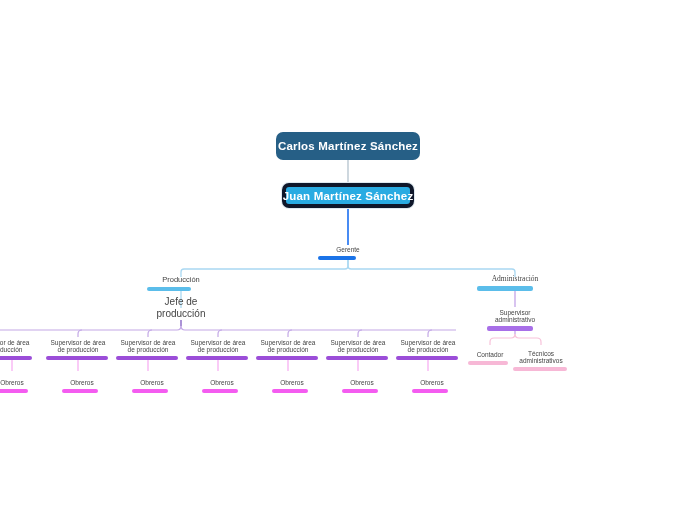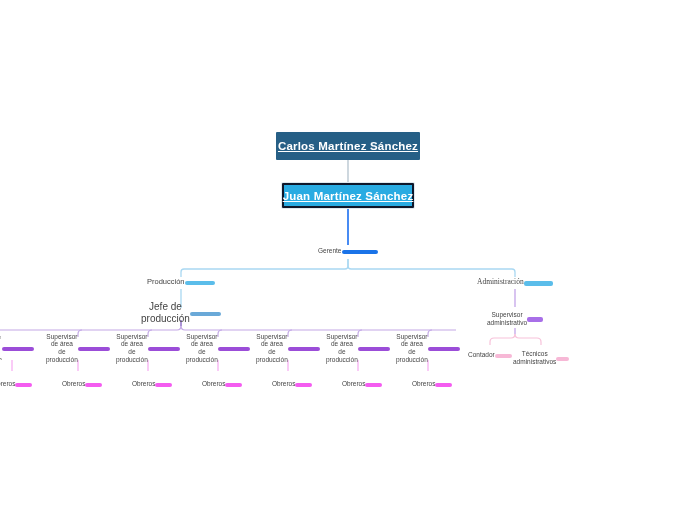--- a/index.html
+++ b/index.html
@@ -33,47 +33,45 @@
   }
 
   
   .node {
     position: absolute;
     box-sizing: border-box;
   }
 
   
   .pill {
-    border-radius: 1px;
+    border-radius: 7px;
     display: flex;
     align-items: center;
     justify-content: center;
     text-align: center;
     font-weight: bold;
     letter-spacing: .2px;
     color: #ffffff;
     white-space: nowrap;
-    text-decoration: underline;
   }
   .pill.root {
     background: #265f86;
     font-size: 11.5px;
   }
   .pill.second {
     background: #29abe2;
-    border: 2px solid #0f172a;
+    border: 4px solid #0f172a;
     box-shadow: 0 0 0 1px #dfe9ef;
     font-size: 11.5px;
   }
 
   
   .ul {
     display: flex;
-    flex-direction: row;
-    align-items: center;
+    flex-direction: column;
     justify-content: flex-end;
     text-align: center;
   }
   .ul .lbl {
     color: #444444;
     line-height: 1.18;
     white-space: pre-line;
   }
   .ul .bar {
     margin-top: 2px;

